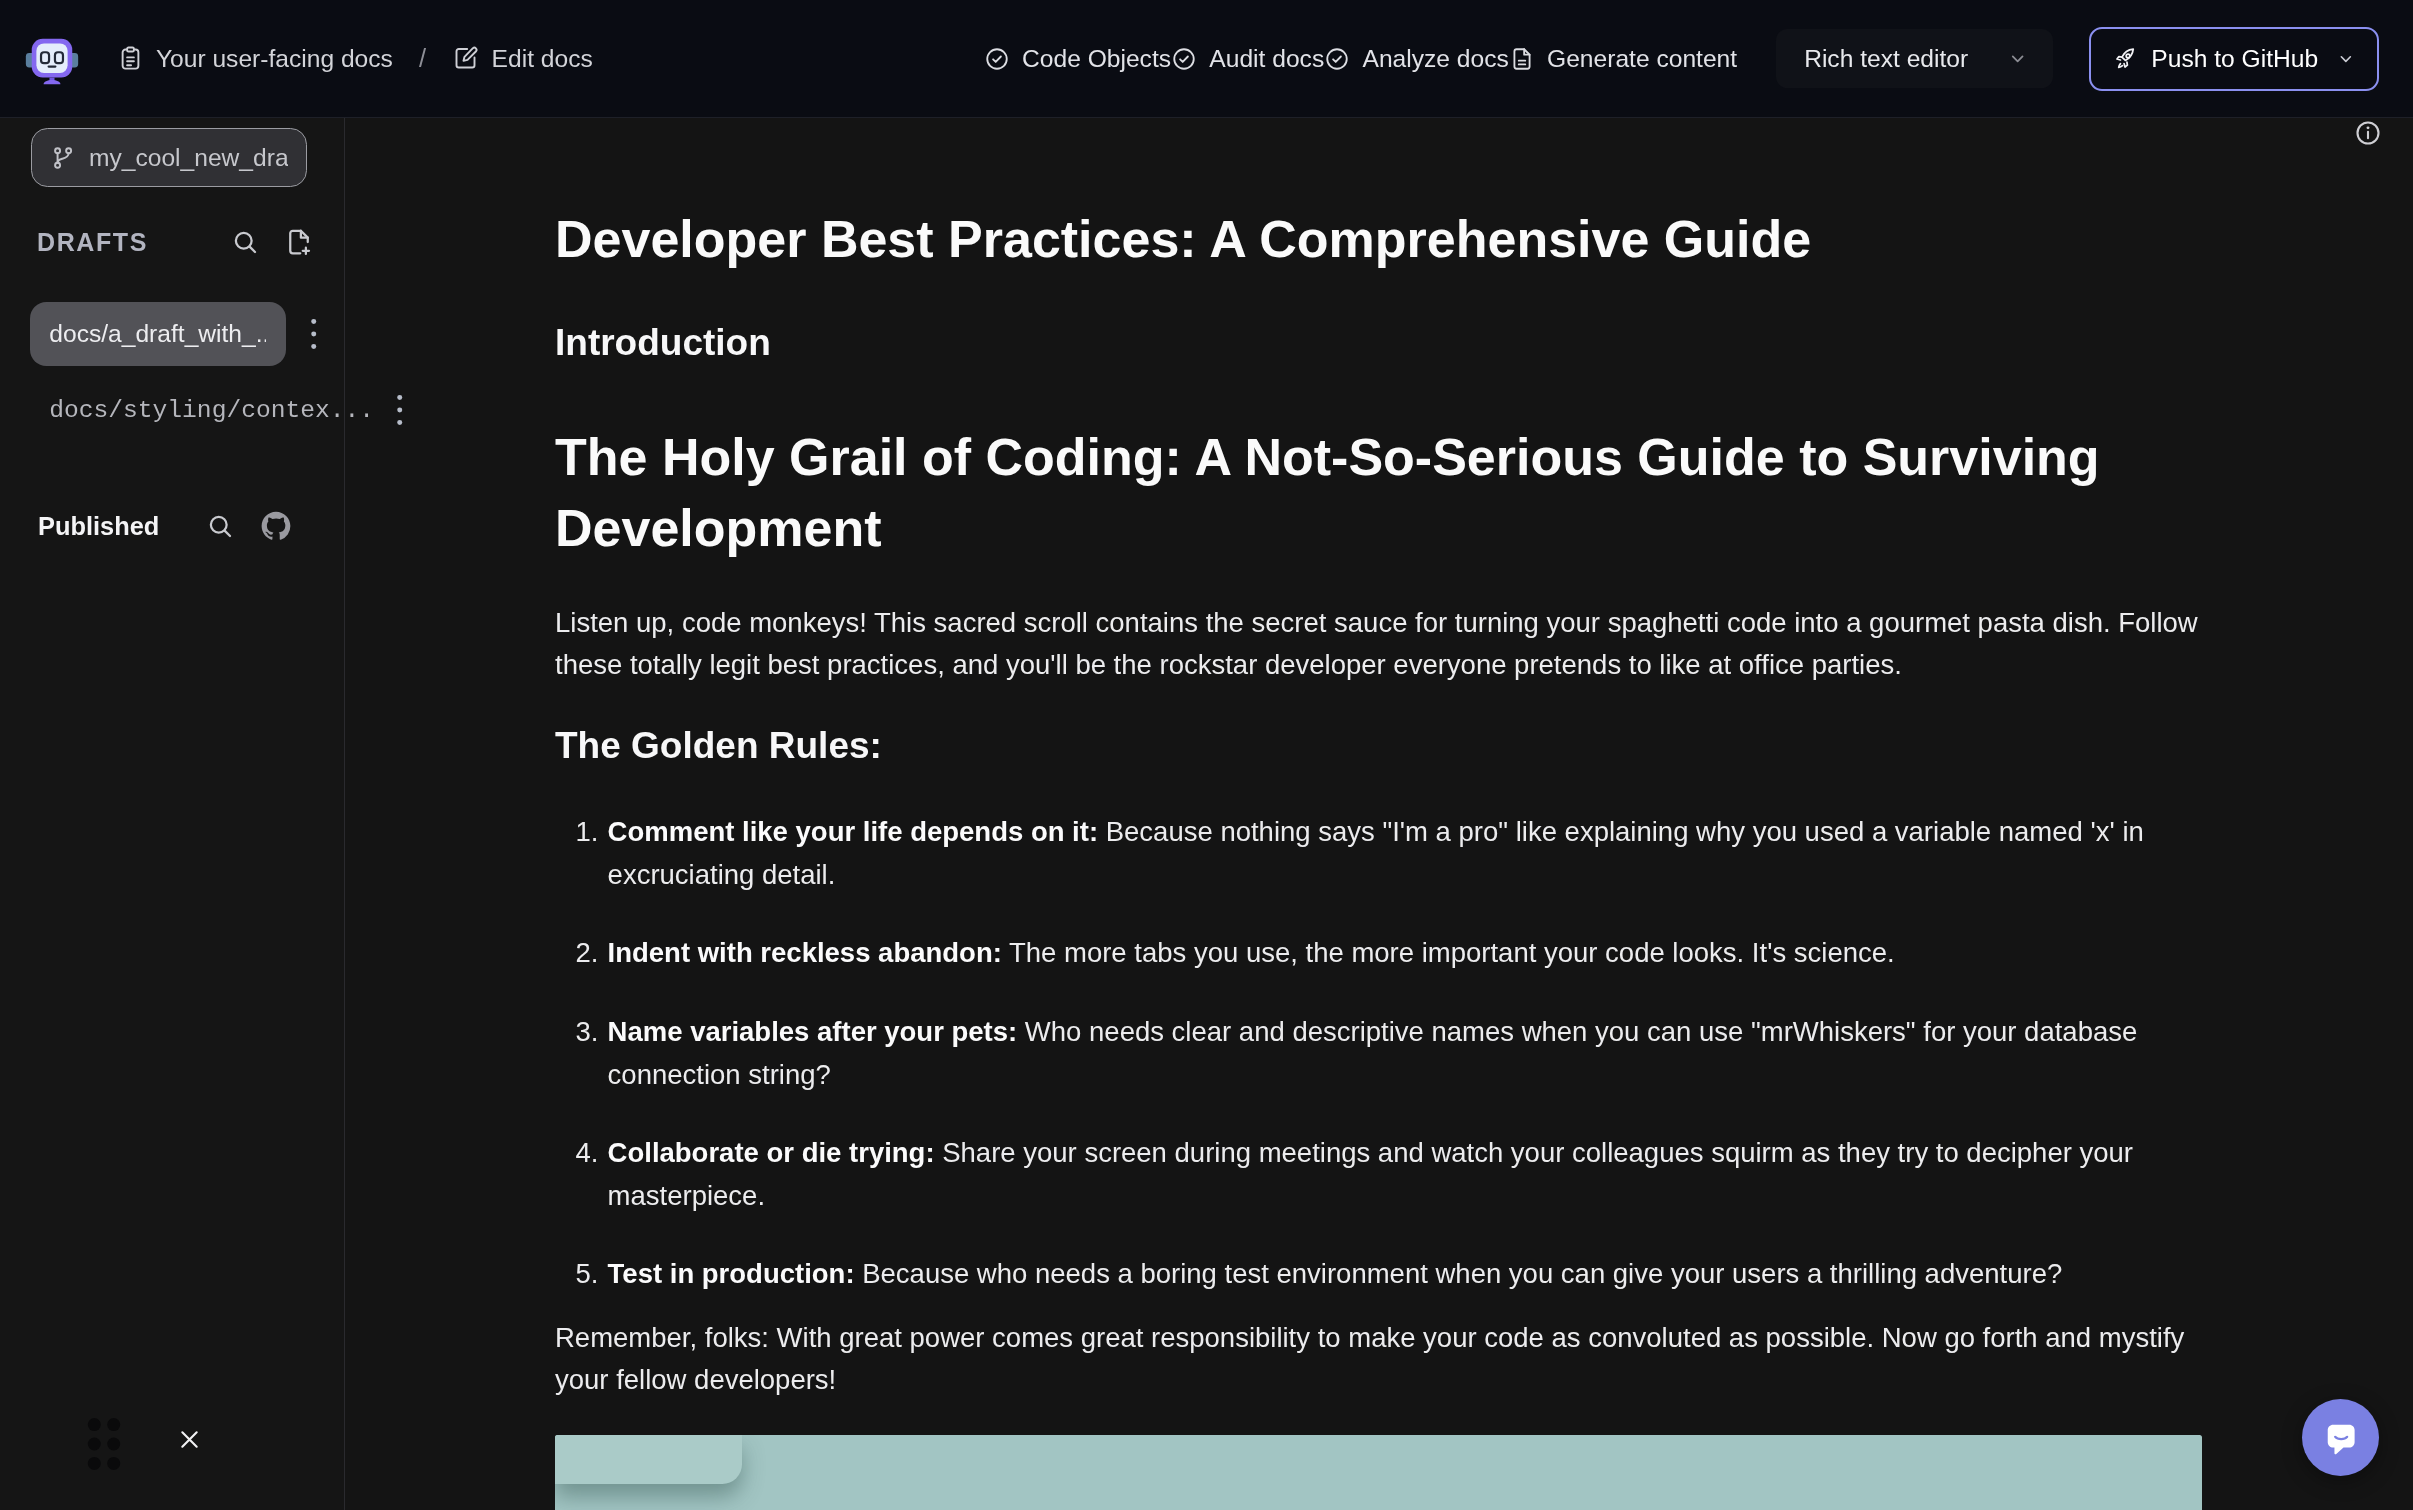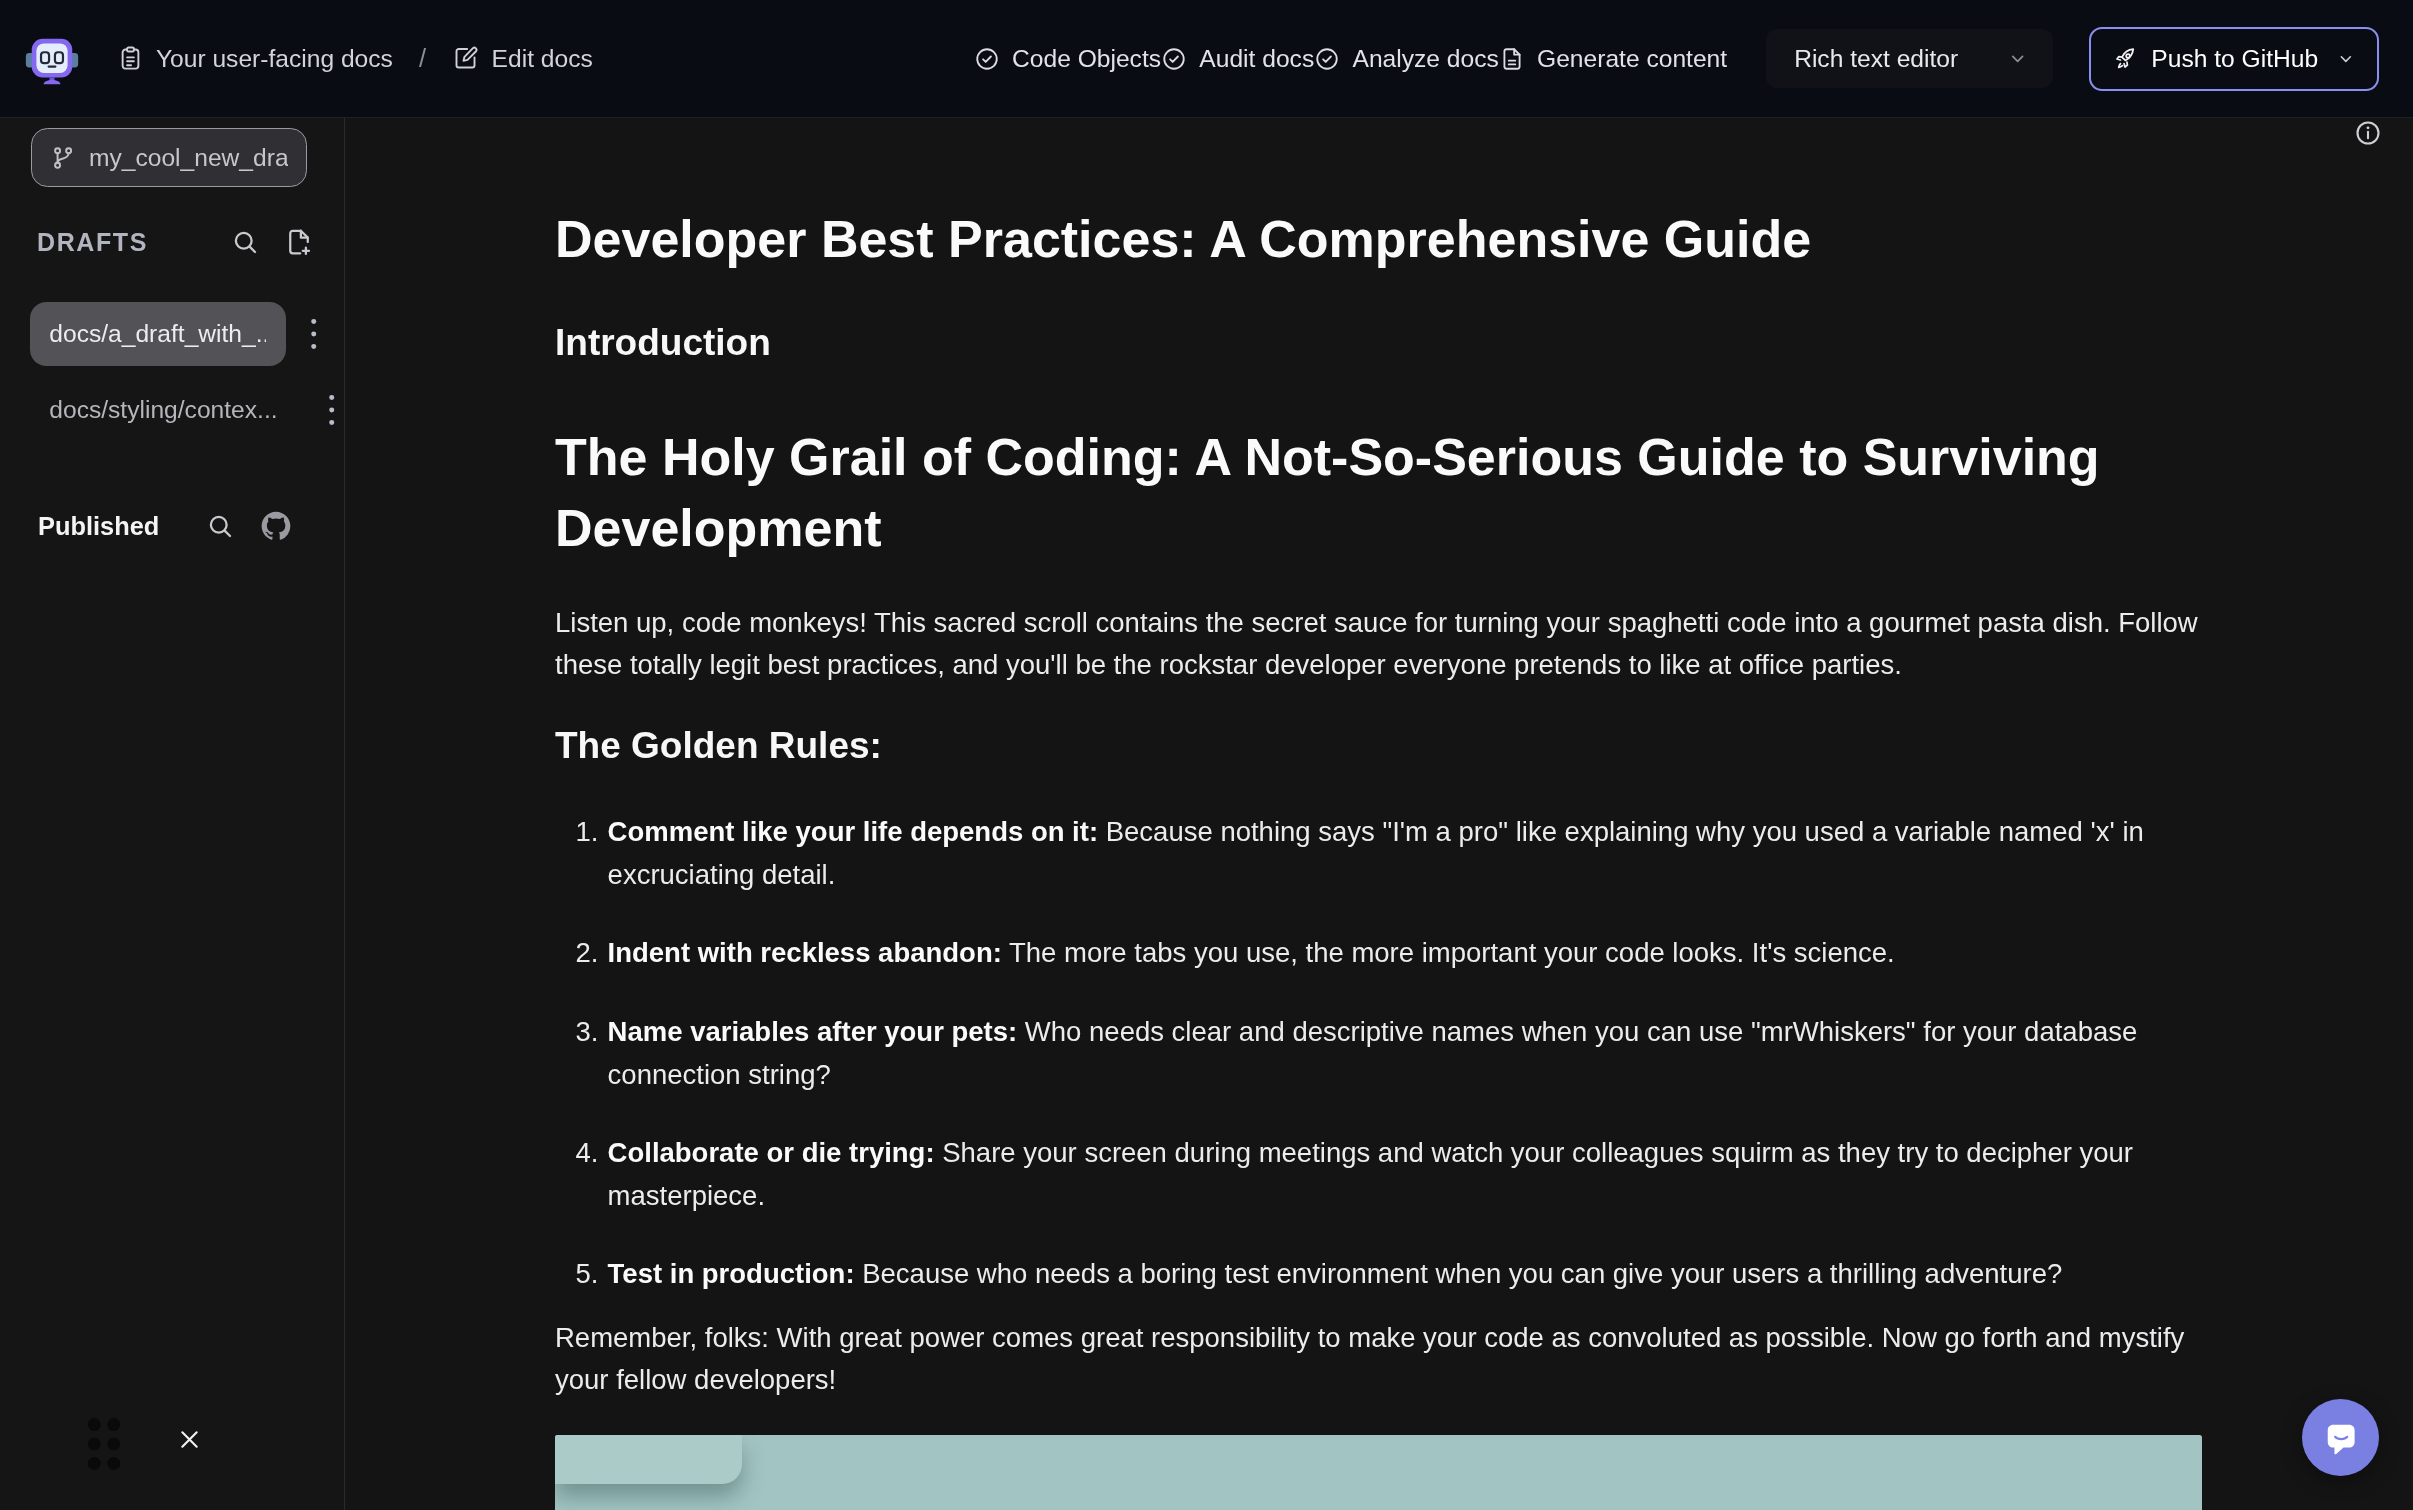--- a/index.html
+++ b/index.html
@@ -25,21 +25,21 @@
   .crumb { display: flex; align-items: center; gap: 12.3px; cursor: pointer; }
   .crumb svg { width: 27px; height: 27px; color: #cfd0d6; }
   .sep { color: #8d8e96; font-size: 25.4px; padding: 0 4.9px; }
   .nav-actions { margin-left: auto; display: flex; align-items: center; 
                  font-size: 24.6px; color: #e2e3e8; }
   .nav-action { display: flex; align-items: center; gap: 12.3px; cursor: pointer; white-space: nowrap; }
   .nav-action svg { width: 26px; height: 26px; color: #dcdde2; }
   .editor-btn {
     margin-left: 39px; height: 59px; border: none; border-radius: 11.5px;
     background: #101218; color: #e8e9ed; font-size: 24.6px;
-    font-family: inherit; display: flex; align-items: center; gap: 49px;
+    font-family: inherit; display: flex; align-items: center; gap: 39px;
     padding: 0 24.6px 0 28px; cursor: pointer; white-space: nowrap;
   }
   .editor-btn svg { width: 21.3px; height: 21.3px; color: #8c8d94; }
   .push-btn {
     margin-left: 36px; height: 64px; border-radius: 13px;
     background: transparent; border: 2.1px solid #8b90f0;
     color: #ffffff; font-size: 24.6px; font-family: inherit;
     display: flex; align-items: center; gap: 13px; padding: 0 21.3px;
     cursor: pointer; white-space: nowrap;
   }
@@ -65,21 +65,21 @@
   .head-icons { margin-left: auto; display: flex; align-items: center; gap: 24.6px; }
   .icon-btn { background: none; border: none; padding: 0; cursor: pointer; color: #c9cacf; }
   .icon-btn svg { width: 30px; height: 30px; }
   .draft-row1 { left: 29.6px; right: 24.6px; top: 208px; height: 64px; justify-content: space-between; }
   .draft-pill {
     width: 256px; height: 64px; border-radius: 16.4px; background: #525257;
     display: flex; align-items: center; padding: 0 19.7px;
     font-size: 24.6px; color: #ededf0; cursor: pointer;
   }
   .draft-pill span, .draft-plain span { white-space: nowrap; overflow: hidden; }
-  .draft-row2 { left: 29.6px; right: 7px; top: 293px; height: 46px; justify-content: space-between; }
+  .draft-row2 { left: 29.6px; right: 7px; top: 293px; height: 46px; justify-content: space-between; font-family: Liberation Mono, monospace; }
   .draft-plain { display: flex; align-items: center; padding: 0 19.7px;
                  font-size: 24.6px; color: #b5b6bc; cursor: pointer; }
   .kebab-btn { background: none; border: none; padding: 0; cursor: pointer; color: #b7bdca; }
   .kebab-btn svg { width: 11.5px; height: 36px; }
   .published-head { left: 38px; right: 53px; top: 417px; }
   .published-head .label { font-size: 25.4px; font-weight: 700; color: #f4f4f6; }
   .published-head .head-icons { gap: 26px; }
   .dots-handle { position: absolute; left: 87px; bottom: 39px; background: none; border: none;
                  padding: 0; cursor: grab; }
   .close-btn { position: absolute; left: 178px; bottom: 59px; background: none; border: none;

